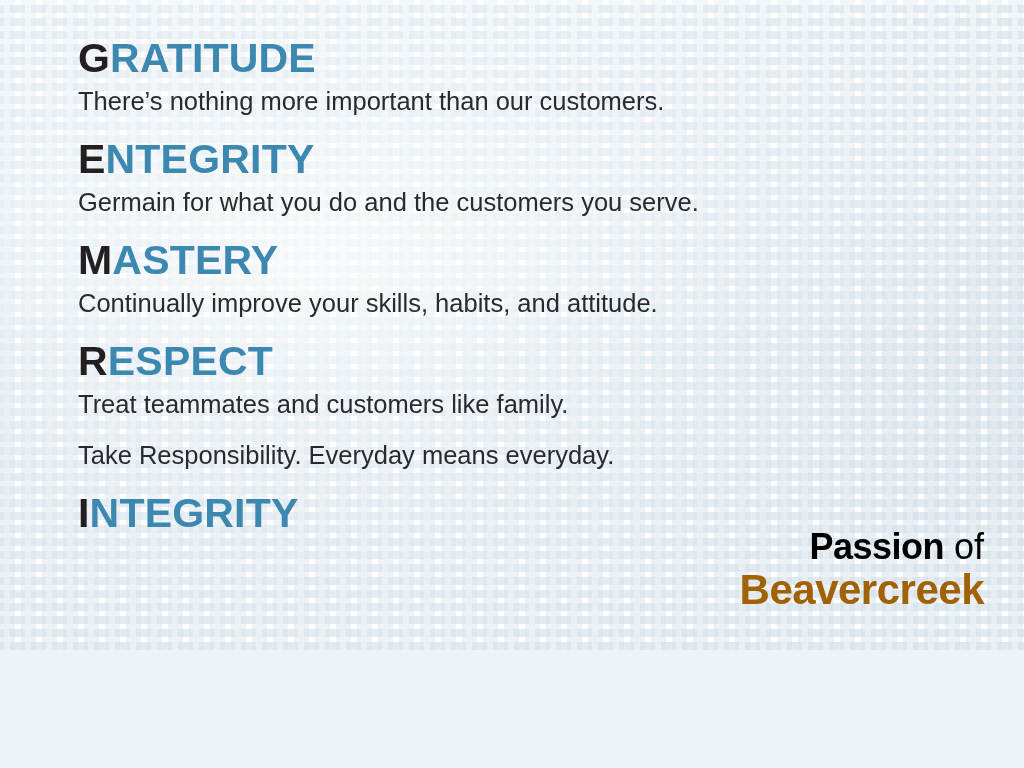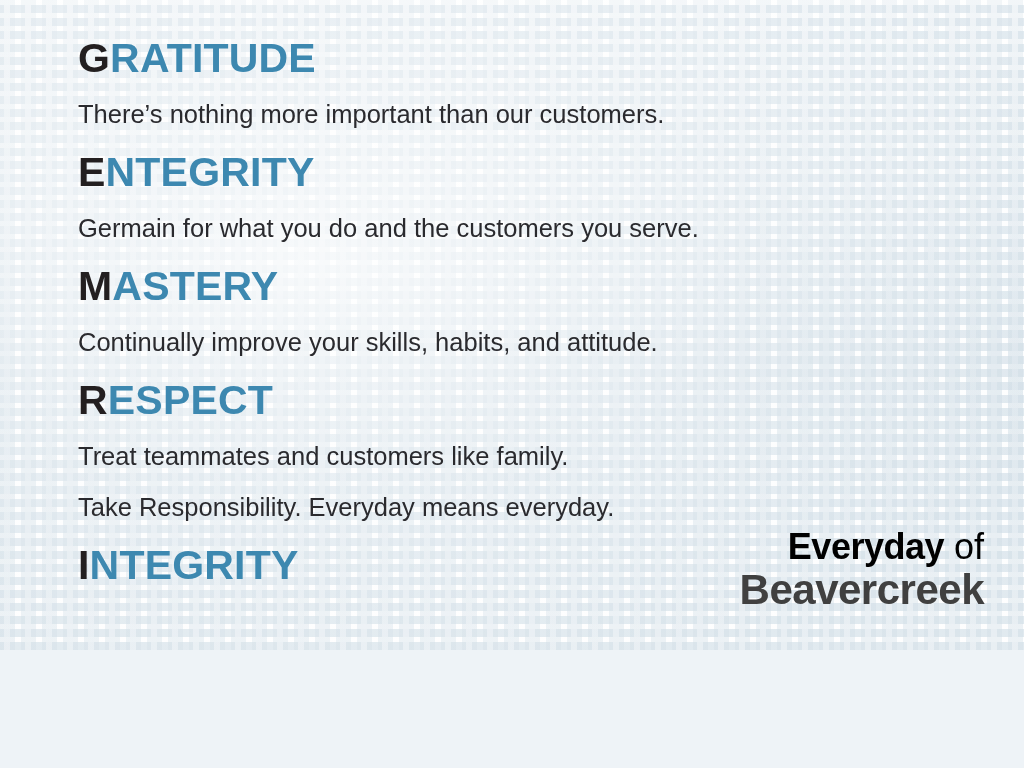--- a/index.html
+++ b/index.html
@@ -110,21 +110,21 @@
     color: #231f20;
   }
 
   .value-desc {
     font-family: "Liberation Sans", sans-serif;
     font-weight: normal;
     font-size: 25.5px;
     line-height: 34px;
     color: #2a2a2e;
     white-space: nowrap;
-    margin: 15px 0 0 0;
+    margin: 2px 0 0 0;
   }
 
   
   #logo {
     position: absolute;
     right: 40px;
     bottom: 37px;
     text-align: right;
     line-height: 1;
   }
@@ -142,21 +142,21 @@
   #logo-of {
     font-weight: normal;
     letter-spacing: 0px;
   }
   #logo-line-2 {
     font-family: "Liberation Sans", sans-serif;
     font-weight: bold;
     font-size: 42px;
     line-height: 46px;
     letter-spacing: -0.5px;
-    color: #404040;
+    color: #a16207;
     white-space: nowrap;
   }
 </style>
 </head>
 <body>
 
 <div id="slide">
 
   <div id="bg-pattern"></div>
   <div id="bg-pattern-2"></div>
@@ -189,17 +189,17 @@
     </div>
 
     <div class="value-item">
       <div class="value-heading"><span class="initial">I</span><span class="rest">NTEGRITY</span></div>
     </div>
 
 
   </div>
 
   <div id="logo">
-    <div id="logo-line-1"><span id="logo-germain">Everyday</span><span id="logo-of"> of</span></div>
+    <div id="logo-line-1"><span id="logo-germain">Passion</span><span id="logo-of"> of</span></div>
     <div id="logo-line-2">Beavercreek</div>
   </div>
 
 </div>
 
 </body></html>

